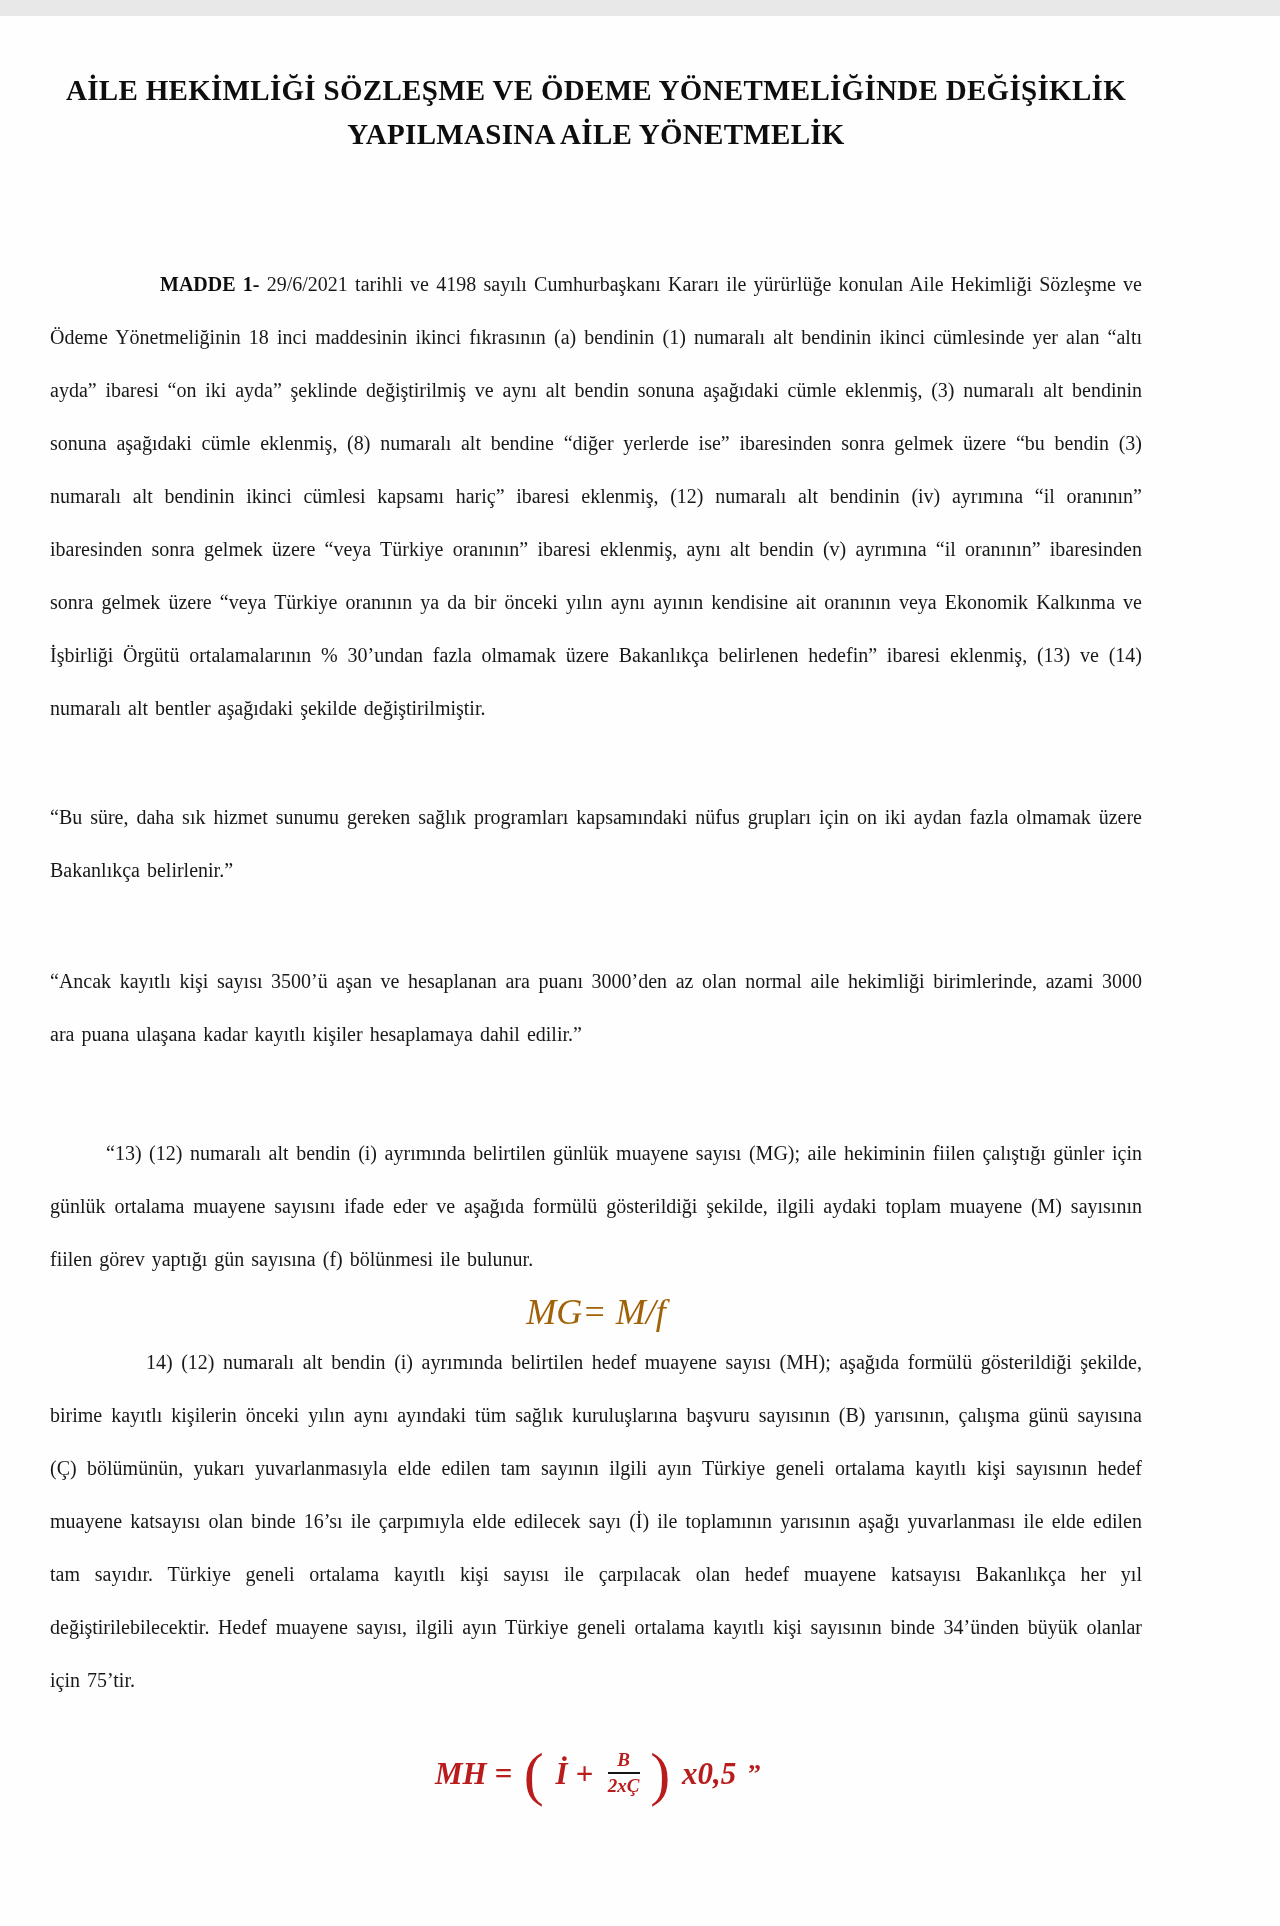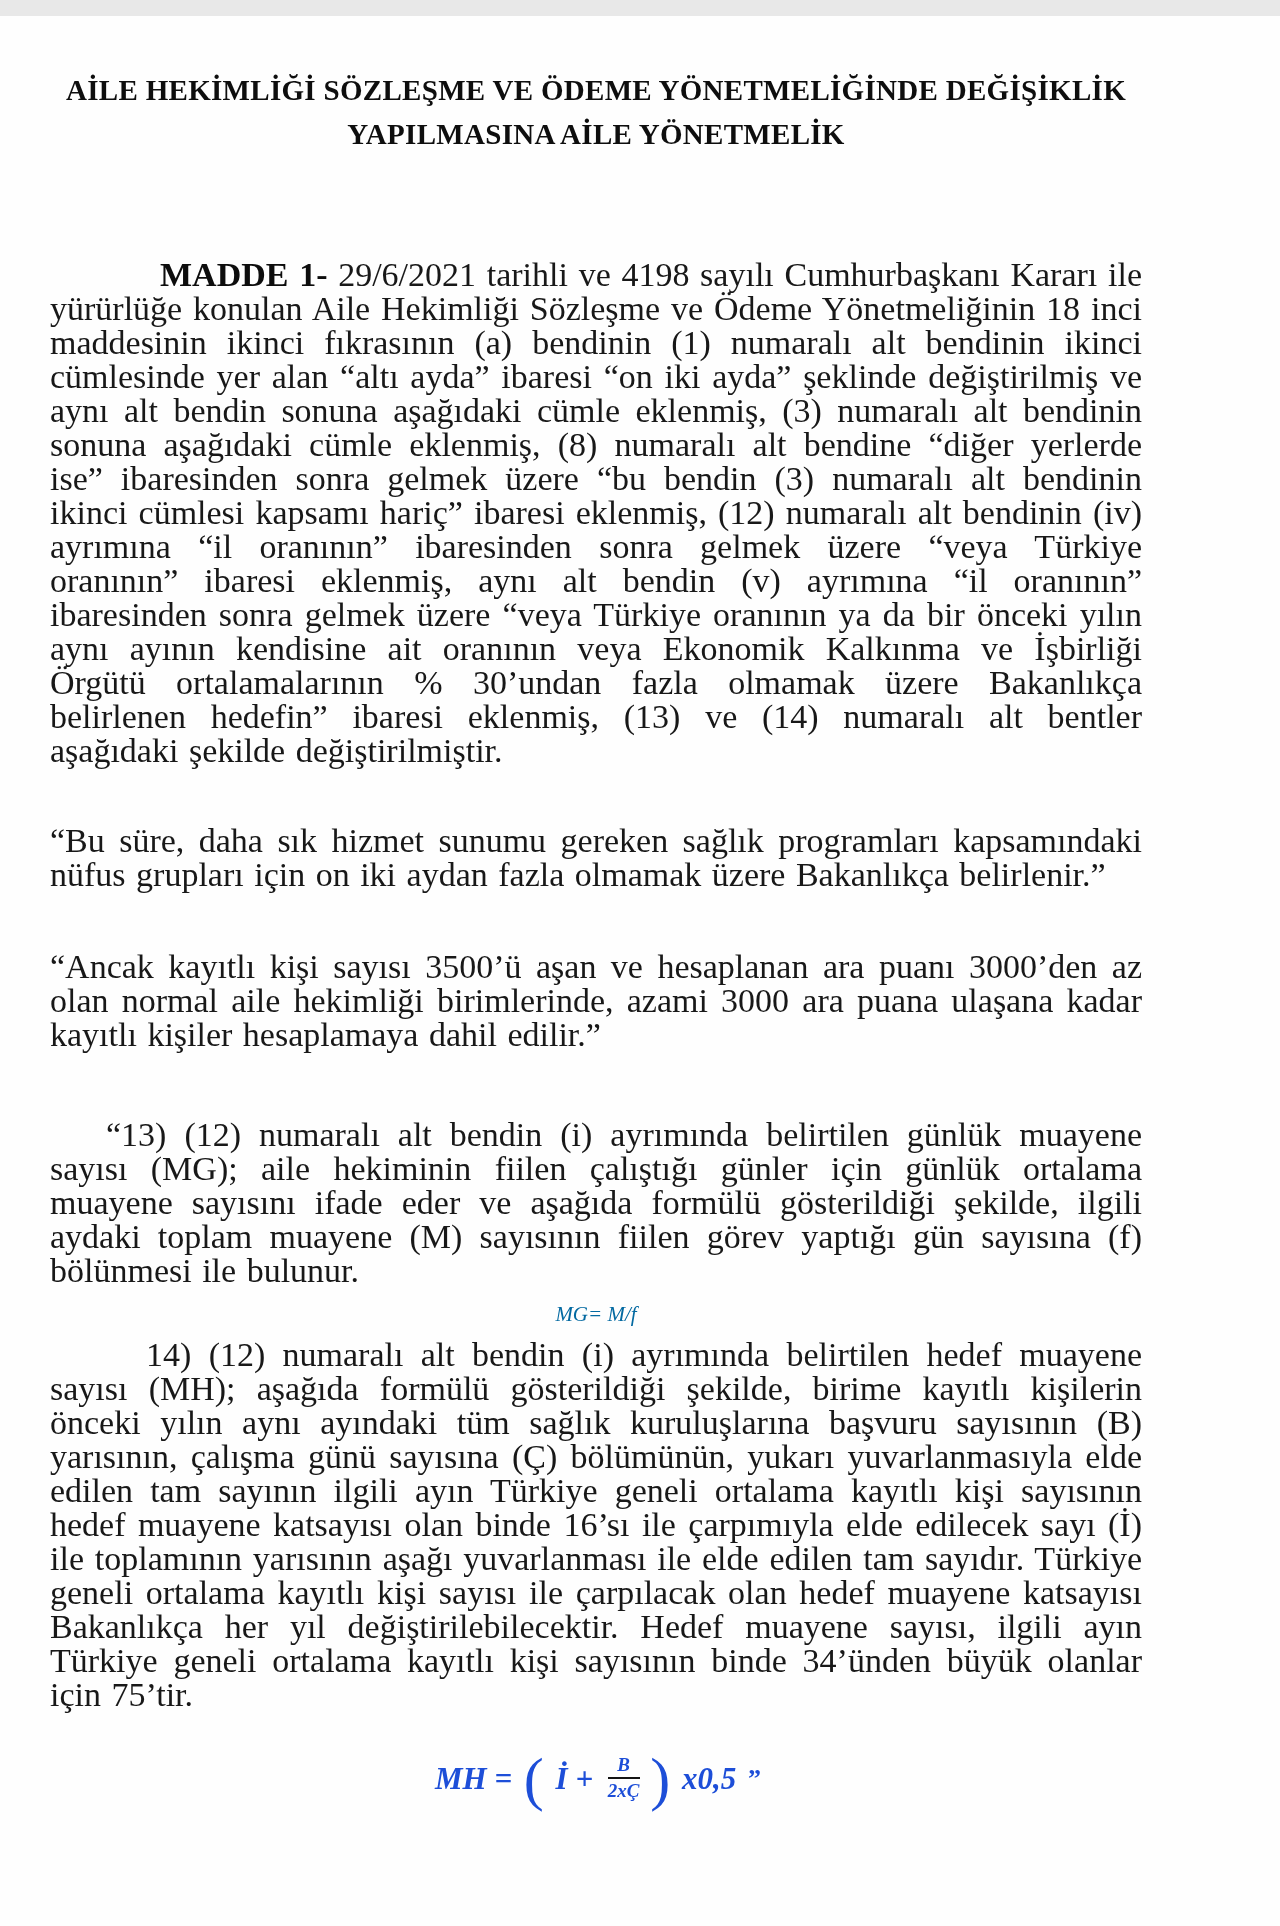--- a/index.html
+++ b/index.html
@@ -24,47 +24,47 @@
     text-align: center;
     font-size: 29px;
     font-weight: 700;
     line-height: 44px;
     color: #0e0e0e;
     letter-spacing: 0.3px;
   }
   .doc-title .title-line { display: block; }
   .para {
     margin: 0;
-    font-size: 34px;
-    line-height: 34px;
+    font-size: 20px;
+    line-height: 53px;
     text-align: justify;
     color: #181818;
     word-spacing: 2px;
   }
   .para-madde { margin-top: 102px; text-indent: 110px; }
   .para-madde .madde-label { font-weight: 700; color: #0d0d0d; }
   .para-quote1 { margin-top: 56px; }
   .para-quote2 { margin-top: 58px; }
   .para-item13 { margin-top: 66px; text-indent: 56px; }
   .para-item14 { margin-top: 2px; text-indent: 96px; }
   .formula-mg {
     margin: 4px 0 2px 0;
     text-align: center;
     font-style: italic;
-    font-size: 21px;
+    font-size: 36px;
     line-height: 44px;
-    color: #0369a1;
+    color: #a16207;
   }
   .formula-mh {
     margin-top: 30px;
     text-align: center;
     font-size: 31px;
     font-weight: 700;
     font-style: italic;
-    color: #1d4ed8;
+    color: #b91c1c;
     line-height: 74px;
   }
   .formula-mh .piece { margin: 0 4px; }
   .bigparen {
     font-size: 60px;
     font-weight: 400;
     font-style: normal;
     vertical-align: middle;
     line-height: 0;
     position: relative;

